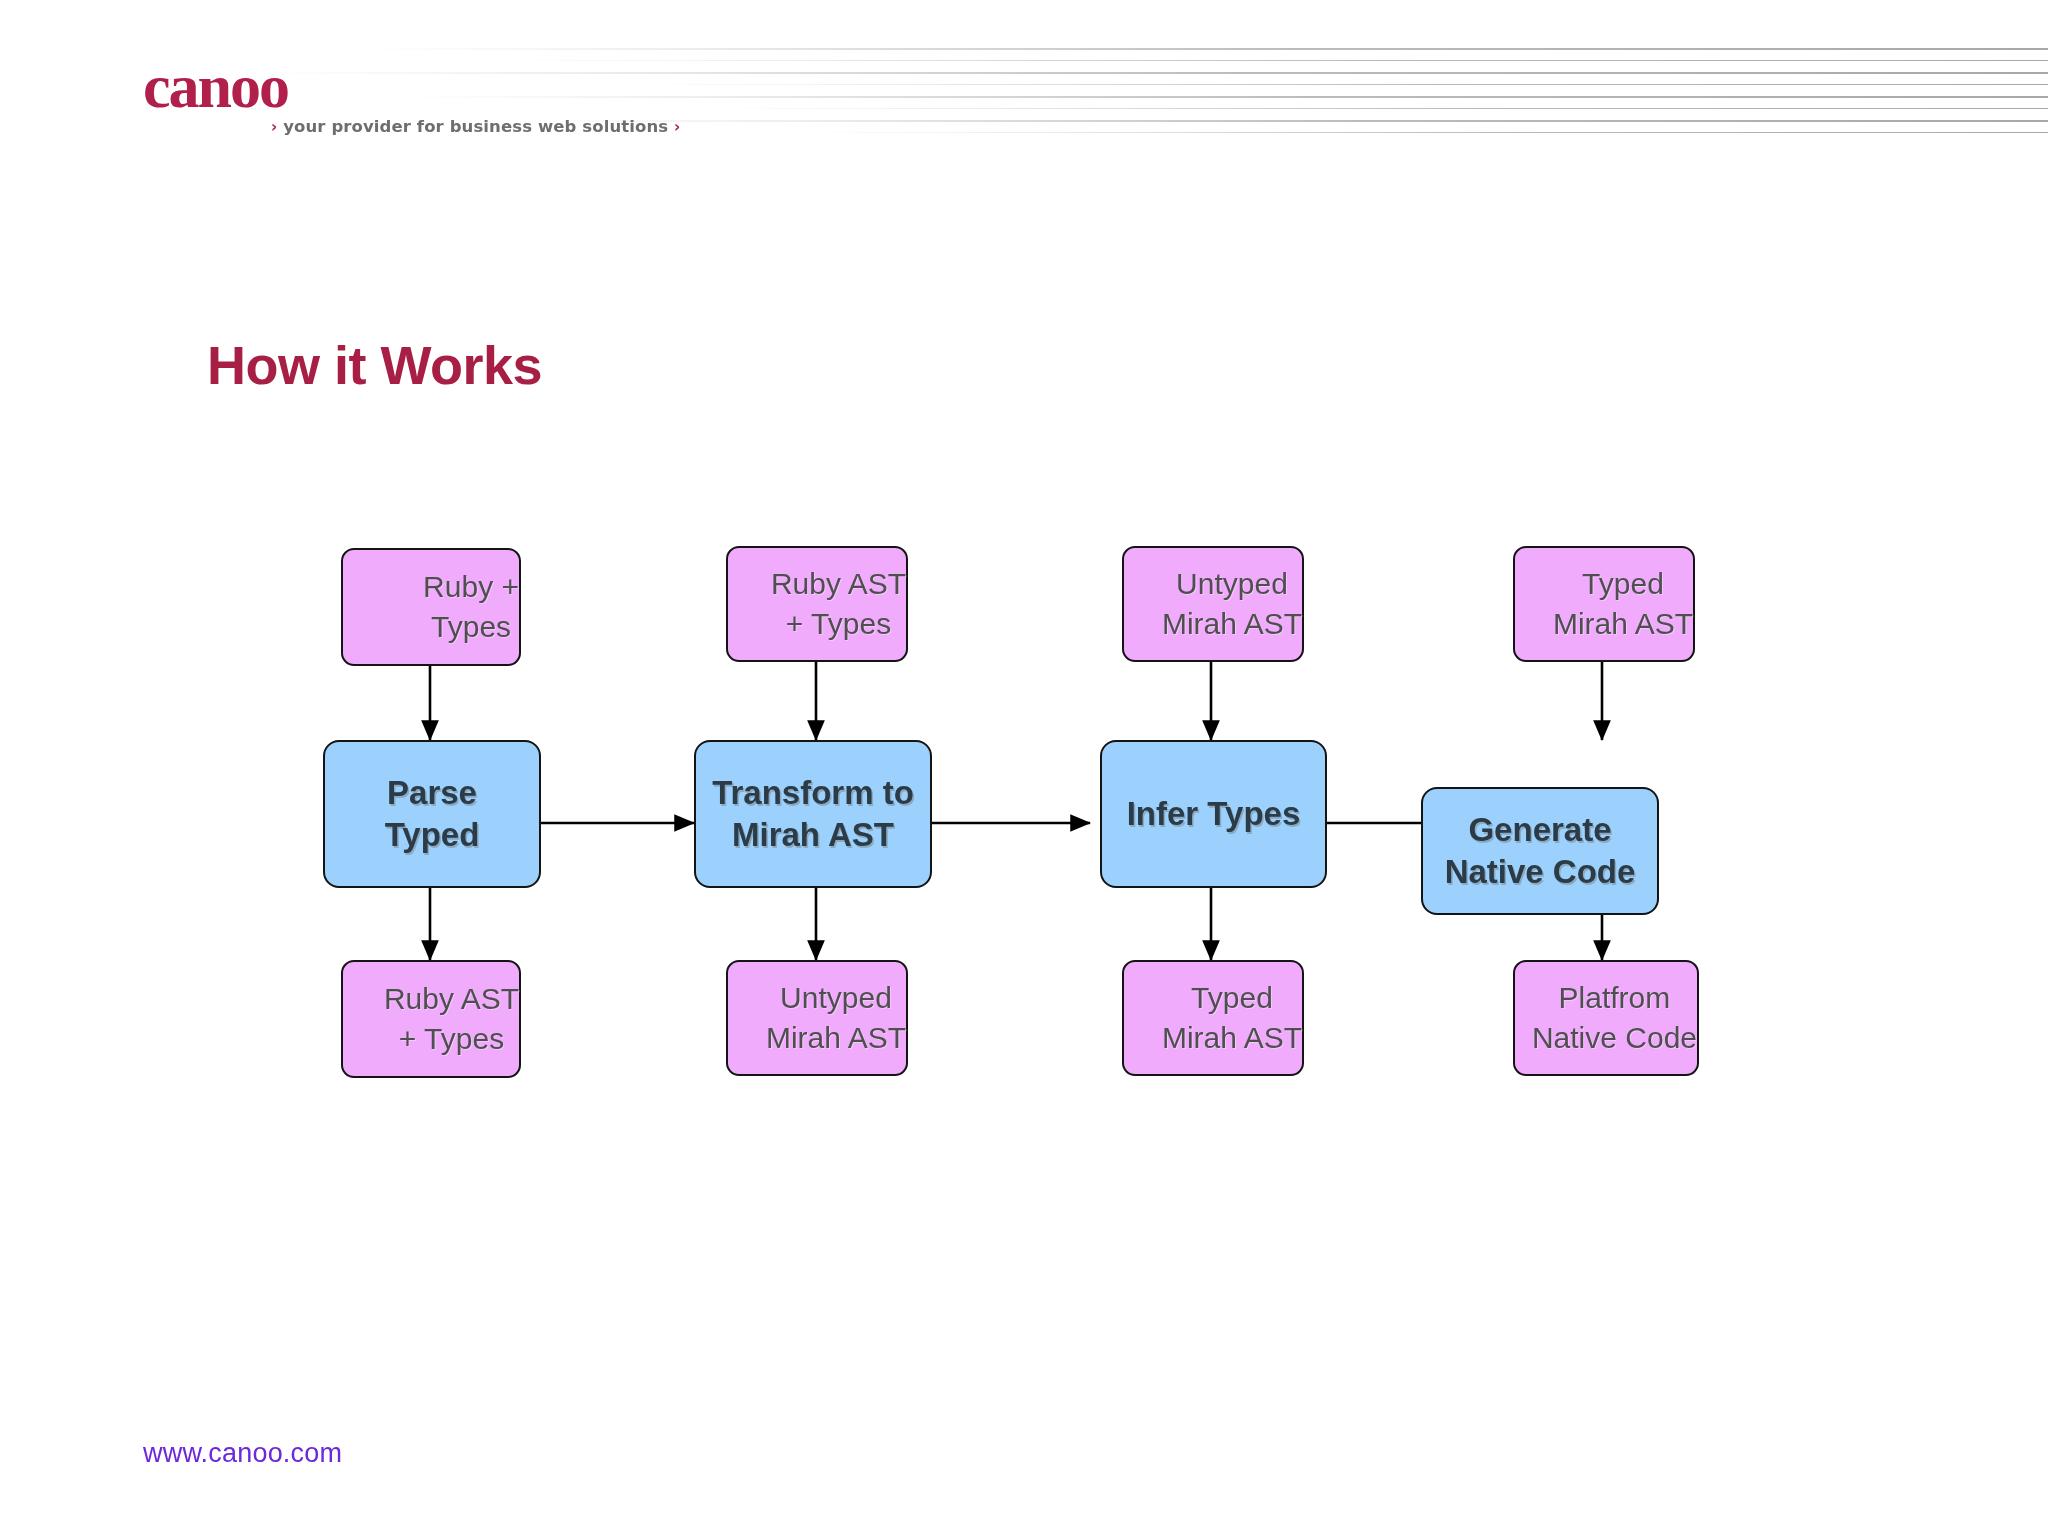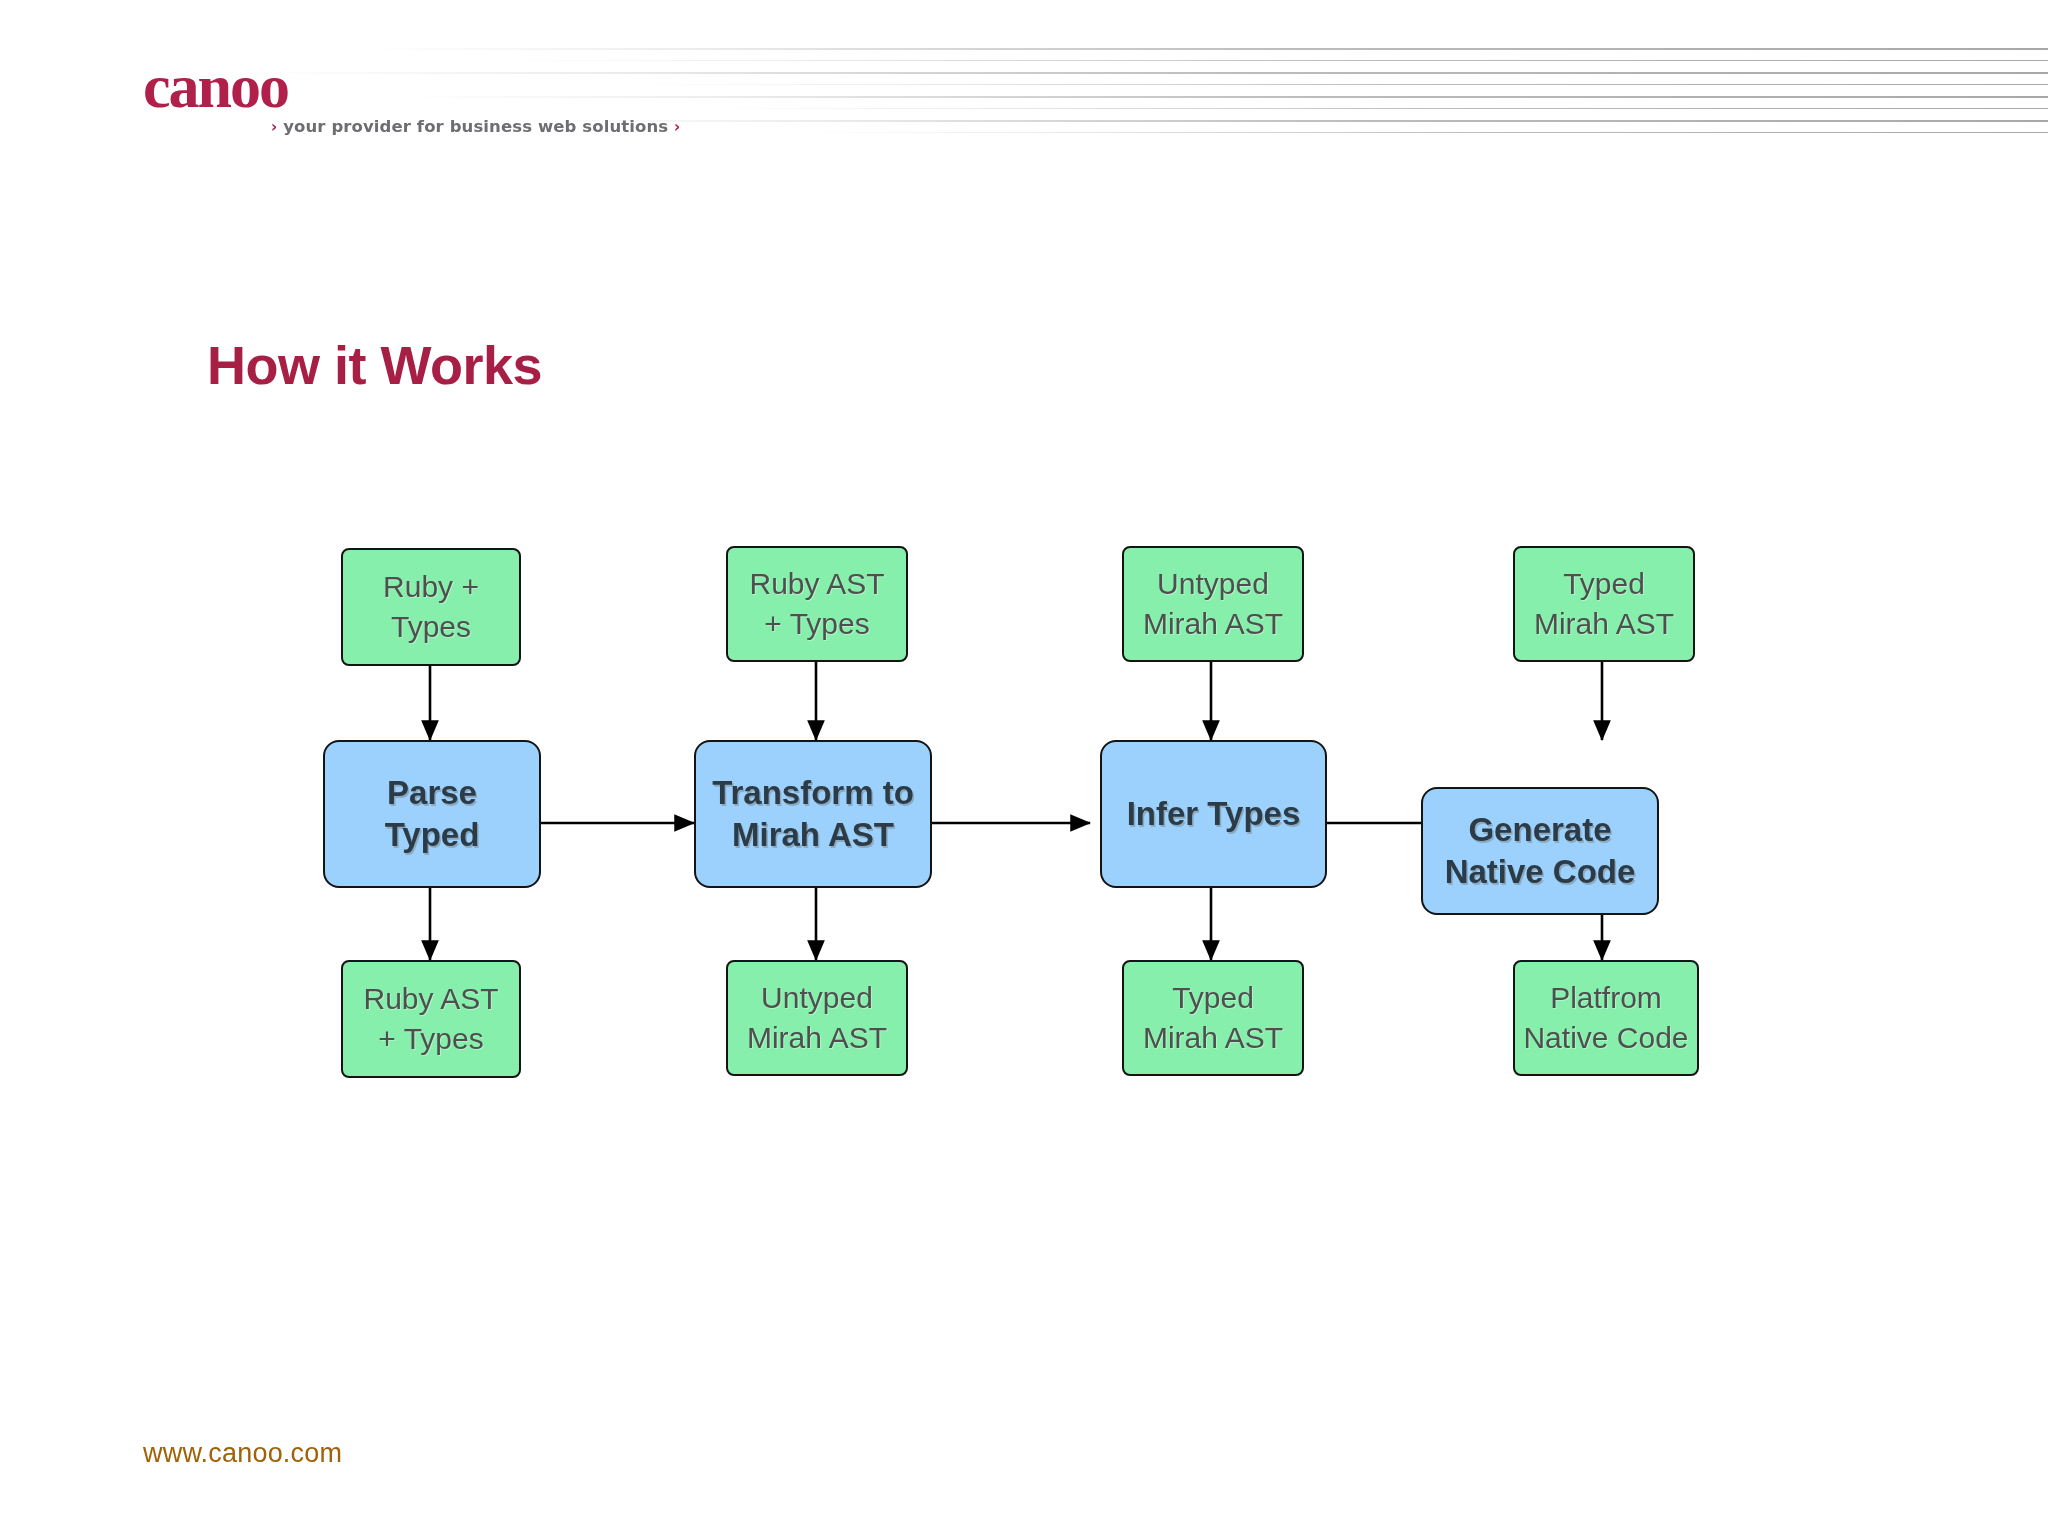--- a/index.html
+++ b/index.html
@@ -105,22 +105,23 @@
     text-align: center;
     border: 2px solid #141414;
     border-radius: 14px;
   }
   .node .label {
     display: block;
     white-space: pre-line;
   }
 
   .node.data {
-    background: #86efac;
-    border-radius: 8px;
+    background: #f0abfc;
+    border-radius: 13px;
+    justify-content: flex-end;
   }
   .node.data .label {
     font-family: "Liberation Sans", sans-serif;
     font-size: 30px;
     line-height: 40px;
     color: #4f4f4f;
     text-shadow: 1px 1px 0 rgba(255,255,255,0.35);
   }
 
   .node.process {
@@ -136,21 +137,21 @@
     text-shadow: 1.5px 1.5px 0 rgba(120,120,120,0.45);
   }
 
   
   #footer-url {
     position: absolute;
     left: 143px;
     top: 1438px;
     font-family: "Liberation Sans", sans-serif;
     font-size: 27px;
-    color: #a16207;
+    color: #6d28d9;
     letter-spacing: 0.2px;
   }
 </style>
 </head>
 <body>
 
 <div id="header">
   <div id="header-lines">
     <div class="hline" style="top:48px;  width:1680px;"></div>
     <div class="hline thin" style="top:60px;  width:1555px;"></div>

